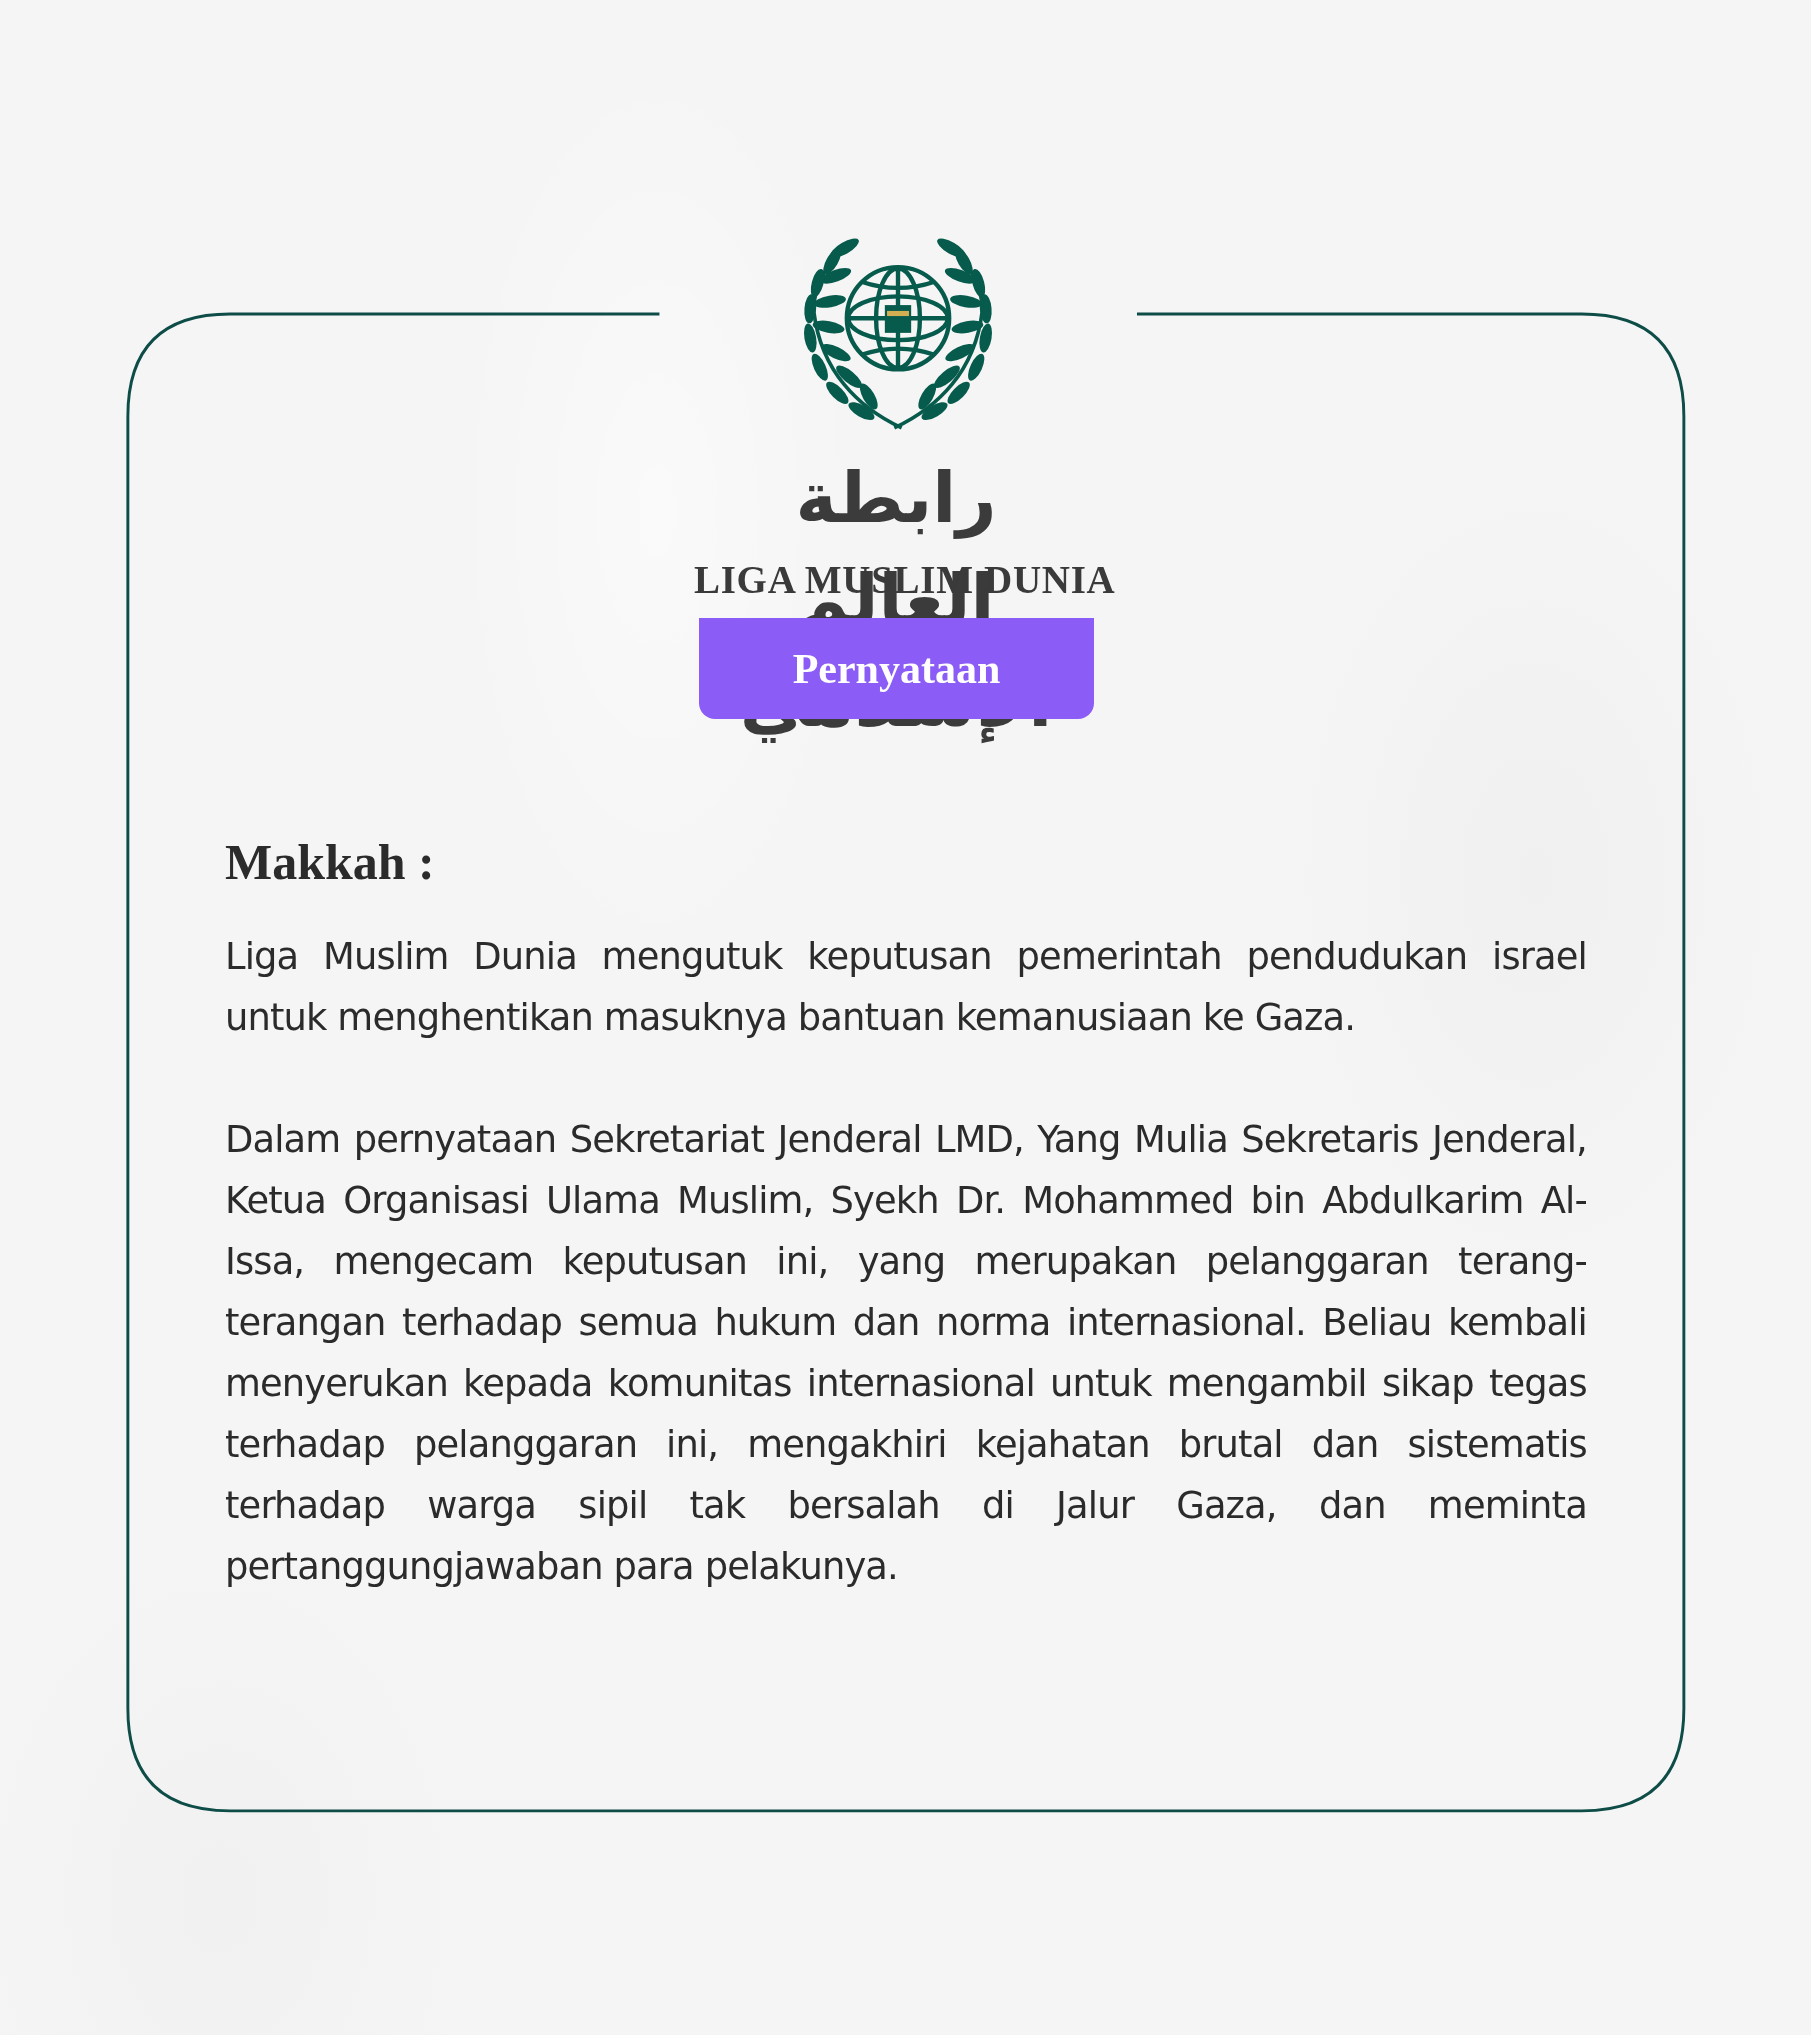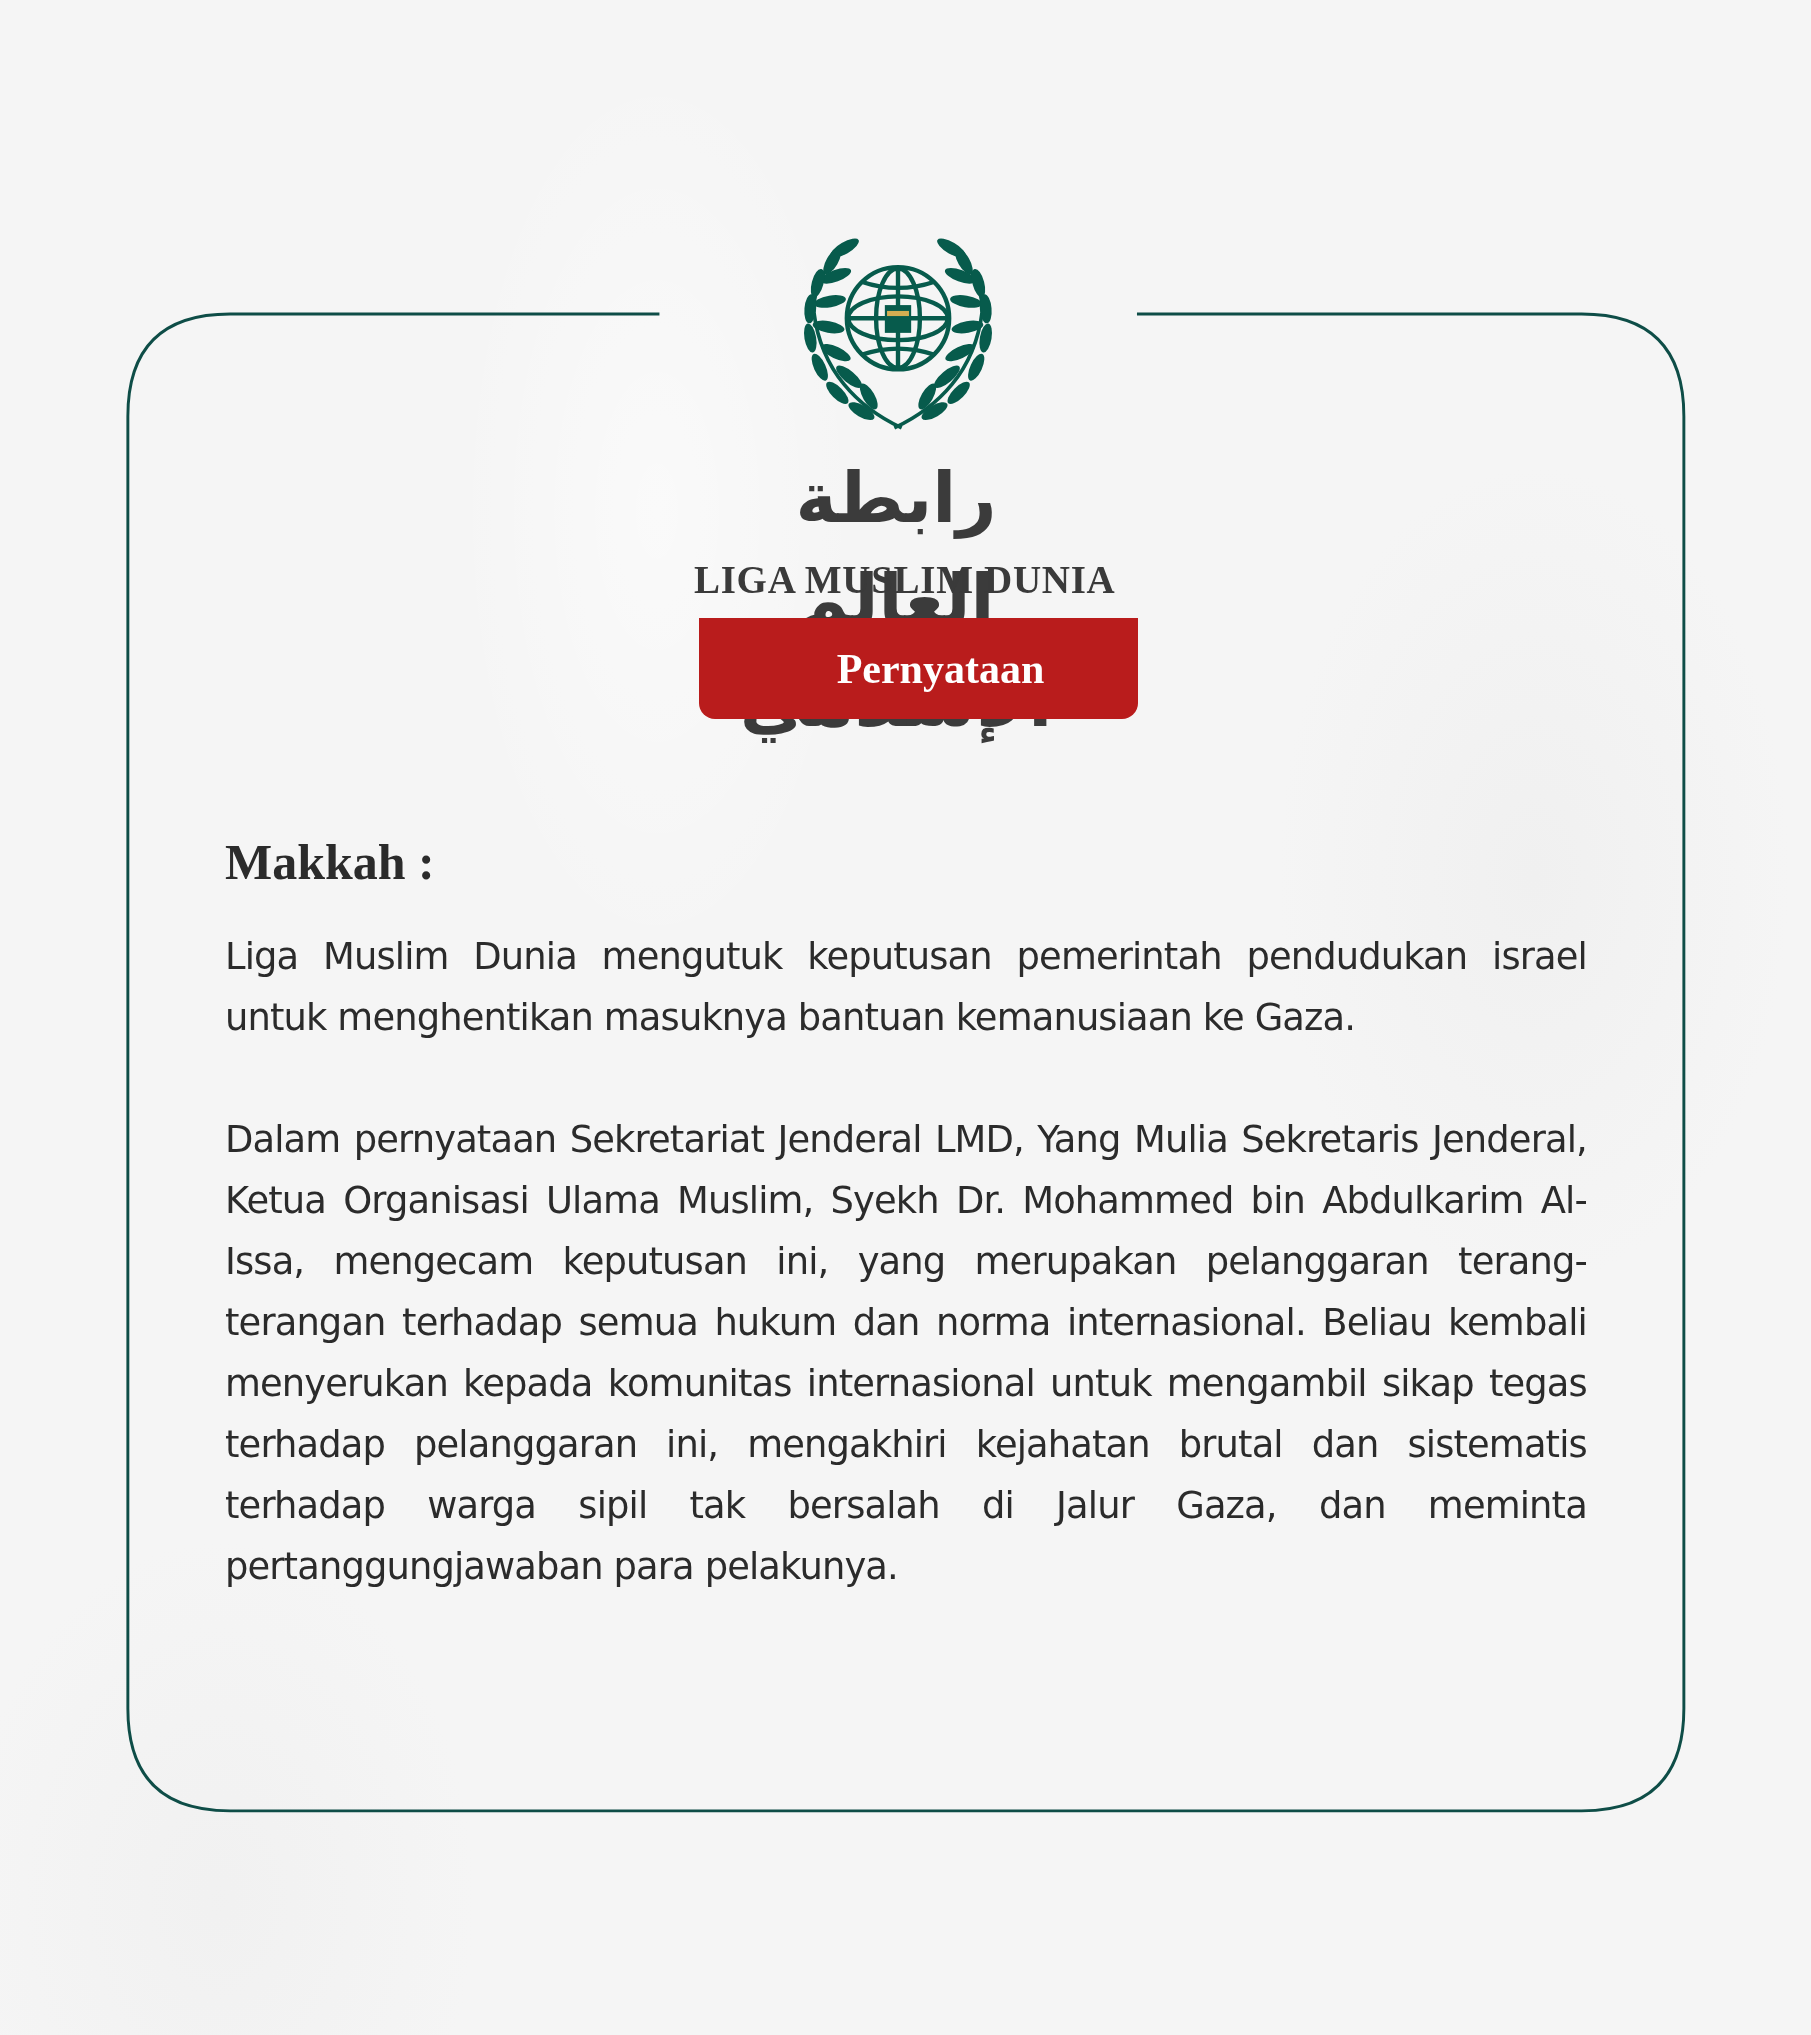--- a/index.html
+++ b/index.html
@@ -24,22 +24,22 @@
       font-family: "DejaVu Sans", sans-serif; font-size: 70px; font-weight: bold; line-height: 102px;
       direction: rtl; letter-spacing: 0;
     }
     .org-name {
       position: absolute; left: 694px; top: 552px; width: 403px; text-align: center;
       font-family: "Liberation Serif", serif; font-weight: bold; font-size: 39px;
       color: #3a3a3a; letter-spacing: 0.7px; line-height: 44px; white-space: nowrap; margin-top: 6px;
     }
     .badge {
       position: absolute; left: 699px; top: 618px; width: 395px; height: 101px;
-      background: #b91c1c; border-radius: 0 0 16px 16px;
-      display: flex; align-items: center; justify-content: center; padding-left: 44px;
+      background: #8b5cf6; border-radius: 0 0 16px 16px;
+      display: flex; align-items: center; justify-content: center;
     }
     .badge span {
       color: #ffffff; font-family: "Liberation Serif", serif; font-weight: bold;
       font-size: 42px; line-height: 1;
     }
     .location {
       position: absolute; left: 225px; top: 833px;
       font-family: "Liberation Serif", serif; font-weight: bold; font-size: 50px;
       color: #2b2b2b; line-height: 58px;
     }

